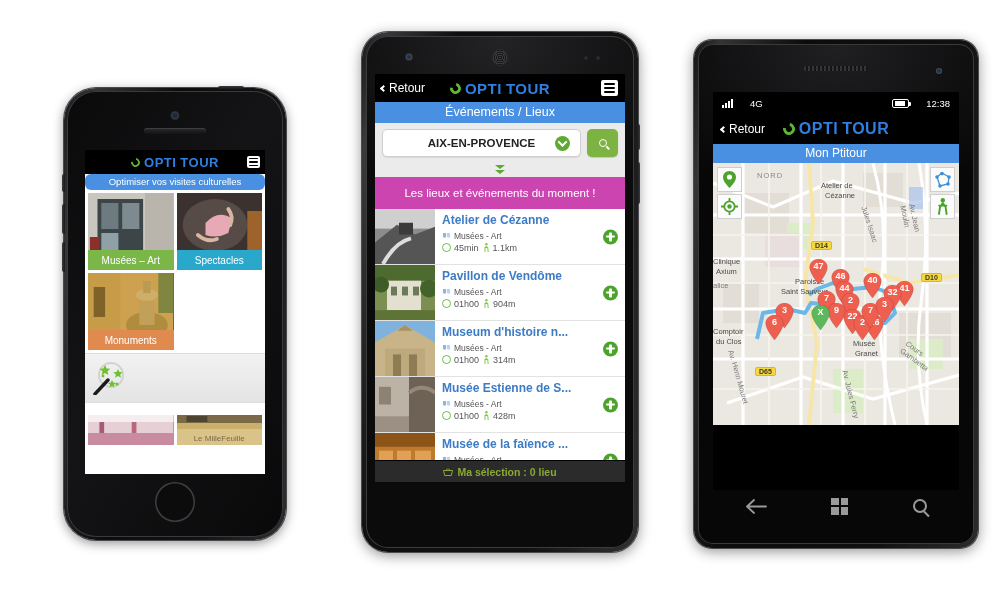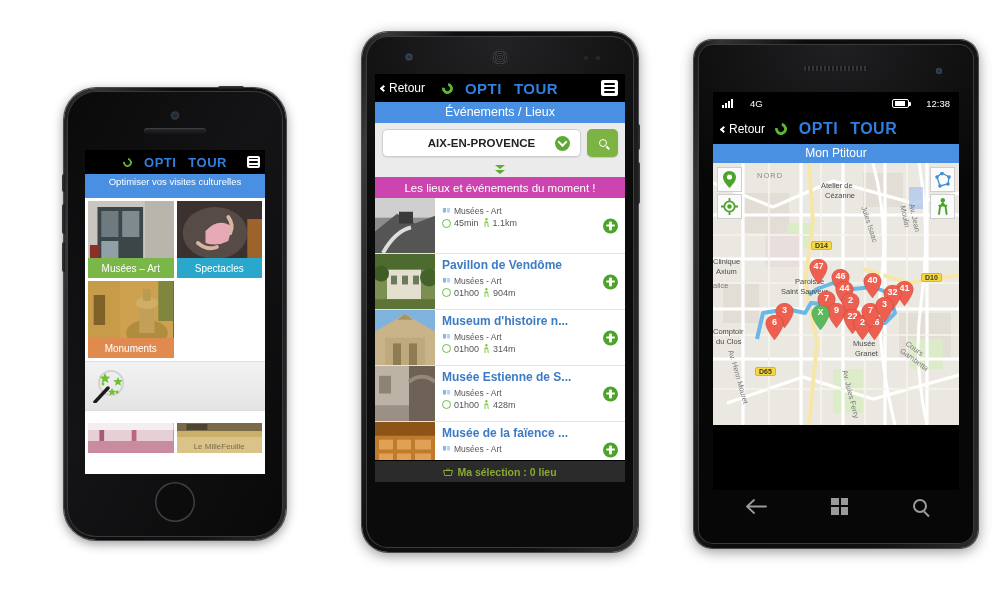--- a/index.html
+++ b/index.html
@@ -116,40 +116,40 @@
   #winphone .navbar {
     position:absolute; left:19px; bottom:22px; width:246px; height:40px;
     display:flex; align-items:center; justify-content:space-around;
   }
 
   
   .app-header {
     background:#000; color:#fff; display:flex; align-items:center;
     justify-content:center; position:relative;
   }
-  .brand { display:flex; align-items:center; gap:12px; font-weight:bold; letter-spacing:.5px; }
+  .brand { display:flex; align-items:center; gap:4px; font-weight:bold; letter-spacing:.5px; }
   .logo-ring {
     border-radius:50%; border-style:solid; border-color:#5fb72f;
     border-top-color:transparent; display:inline-block; transform:rotate(-35deg);
   }
   .burger { position:absolute; display:flex; flex-direction:column; justify-content:center;
     gap:2px; background:#fff; border-radius:2px; }
   .burger i { display:block; background:#000; border-radius:1px; }
   .back-btn { position:absolute; left:6px; display:flex; align-items:center; gap:3px; color:#fff; }
   .chev-left { display:inline-block; width:5px;height:5px; border-left:2px solid #fff;
     border-bottom:2px solid #fff; transform:rotate(45deg); }
 
   .blue-sub { background:#4a90e2; color:#fff; text-align:center; font-weight:normal; }
 
   
   #iphone .app-header { height:24px; font-size:13px; }
   #iphone .logo-ring { width:9px;height:9px;border-width:2.5px; }
   #iphone .burger { right:5px; top:6px; width:13px;height:12px; padding:2px; }
   #iphone .burger i { height:1.6px; }
-  #iphone .blue-sub { height:24px; line-height:16px; font-size:9.5px; }
+  #iphone .blue-sub { height:16px; line-height:16px; font-size:9.5px;border-radius:6px; }
 
   .tile-grid { display:grid; grid-template-columns:1fr 1fr; gap:3px; padding:3px; background:#fff; }
   .tile { position:relative; height:77px; overflow:hidden; }
   .tile .photo { position:absolute; inset:0; }
   .tile .cap { position:absolute; left:0; right:0; bottom:0; height:20px;
     display:flex; align-items:center; justify-content:center;
     color:#fff; font-size:10px; }
   .tile.news .cap { background:#d633b5; }
   .tile.shows .cap { background:#29a8cc; }
   .tile.museum .cap { background:#7ab648; }
@@ -193,21 +193,21 @@
   .magnifier { width:8px;height:8px;border:1.6px solid #fff;border-radius:50%; position:relative; }
   .magnifier::after { content:""; position:absolute; right:-4px; bottom:-3px;
     width:4px;height:1.6px;background:#fff; transform:rotate(45deg); }
   .expand-row { background:#ebebeb; height:16px; display:flex; align-items:center; justify-content:center; }
   .dbl-caret { width:11px; height:9px; position:relative; }
   .dbl-caret i { position:absolute; left:0; width:0;height:0;
     border-left:5.5px solid transparent; border-right:5.5px solid transparent;
     border-top:4px solid #5fa832; }
   .dbl-caret i:nth-child(1){ top:0 } .dbl-caret i:nth-child(2){ top:5px }
 
-  .pink-banner { background:#cc44b0; color:#fff; height:21px;
+  .pink-banner { background:#cc44b0; color:#fff; height:32px;
     display:flex; align-items:center; justify-content:center; font-size:11.5px; }
 
   .poi-list { background:#fff; }
   .poi {
     display:flex; align-items:stretch; border-bottom:1px solid #e2e2e2; height:56px;
   }
   .poi .thumb { width:60px; flex:0 0 60px; }
   .poi .body { flex:1; padding:5px 6px 0 7px; position:relative; }
   .poi .name { color:#3d7bc4; font-size:12px; font-weight:bold; line-height:1.15;
     white-space:nowrap; overflow:hidden; }
@@ -451,20 +451,21 @@
           <div class="thumb" style="background:#5d5d5d">
             <svg width="100%" height="100%" viewBox="0 0 60 56" preserveAspectRatio="none">
               <rect width="60" height="56" fill="#8c8c8c"></rect>
               <rect y="0" width="60" height="20" fill="#cfcfcf"></rect>
               <path d="M0 34 L22 16 L40 26 L60 18 L60 56 L0 56Z" fill="#555"></path>
               <rect x="24" y="14" width="14" height="12" fill="#3a3a3a"></rect>
               <path d="M8 56 Q20 34 36 30" stroke="#ddd" stroke-width="4" fill="none"></path>
             </svg>
           </div>
           <div class="body">
+            <div class="name">Atelier de Cézanne</div>
             <div class="meta">
               <svg class="ic-mask" viewBox="0 0 10 9">
                   <path d="M1 1h3.5v4A1.8 1.8 0 0 1 1 5z" fill="#8ab6e8"></path>
                   <path d="M5.5 1H9v4a1.8 1.8 0 0 1-3.5 0z" fill="#b9d3f0"></path>
                 </svg>
               <span>Musées - Art</span>
             </div>
             <div class="meta2">
               <span class="ic-clock"></span>
               <span>45min</span>

